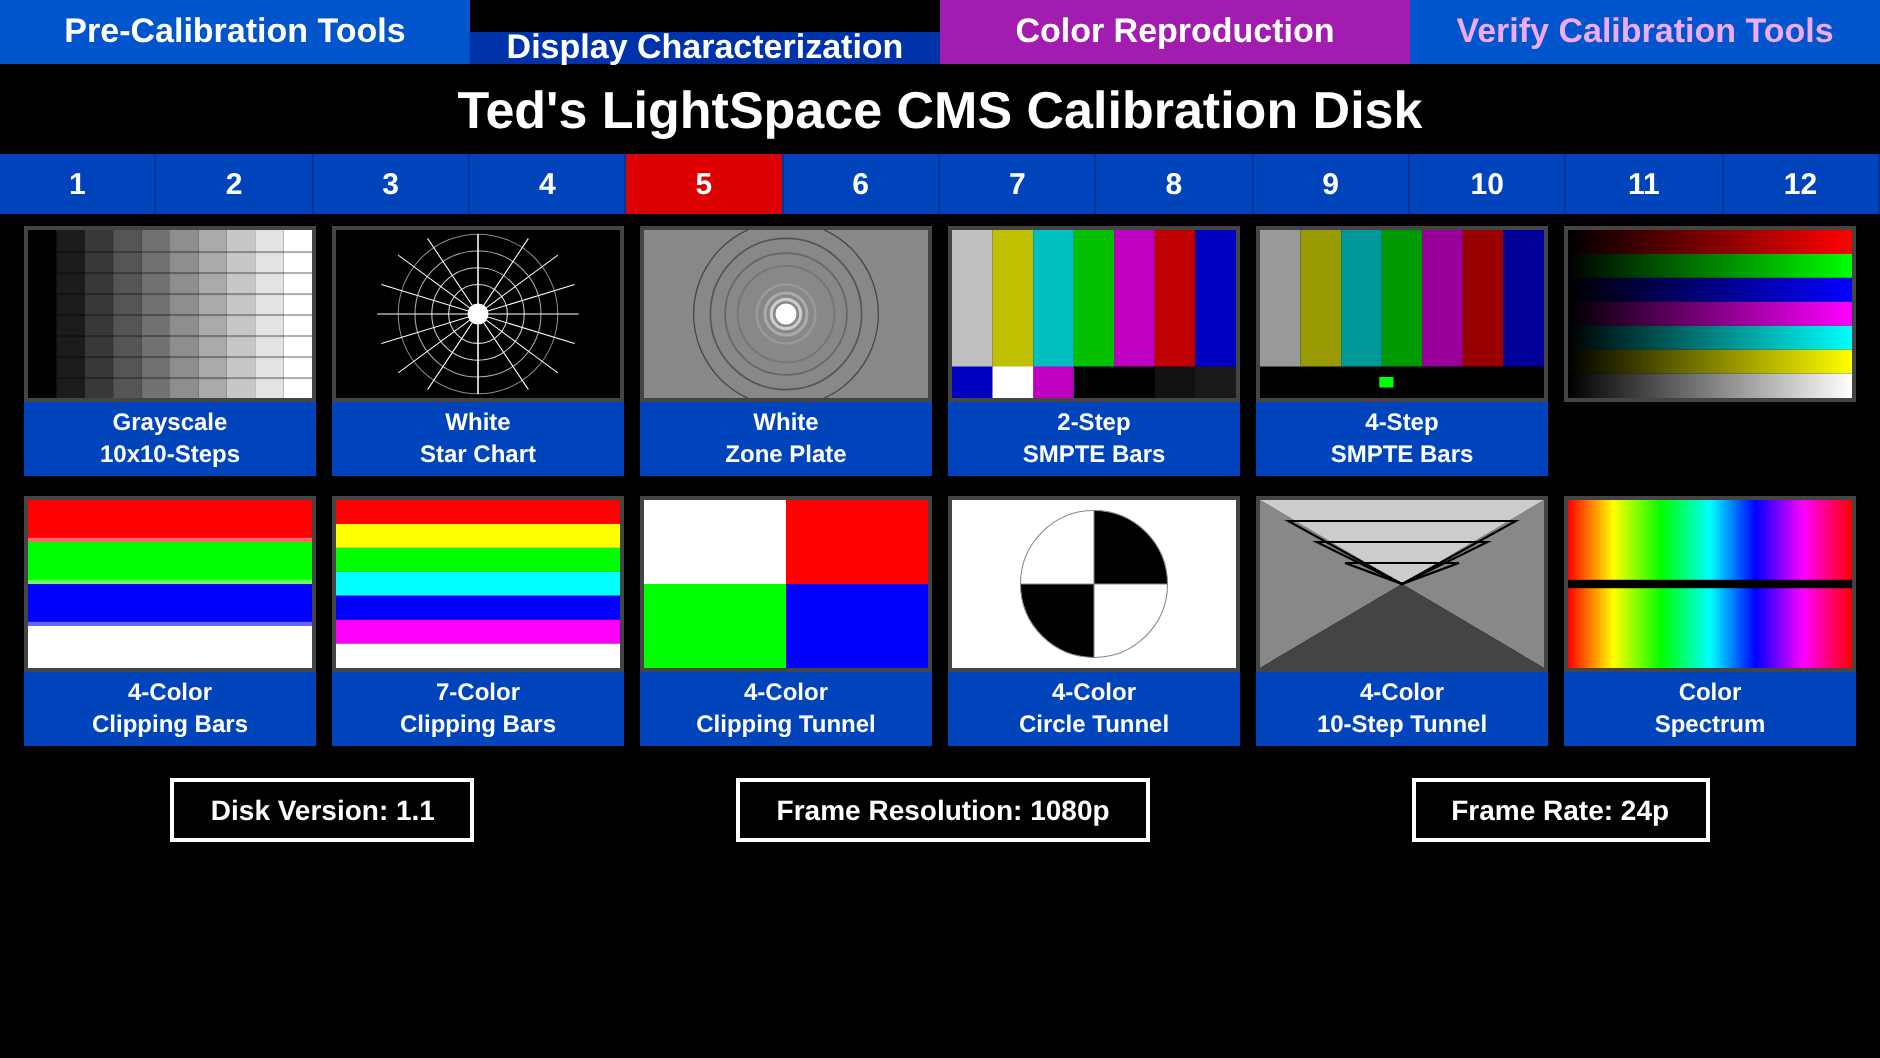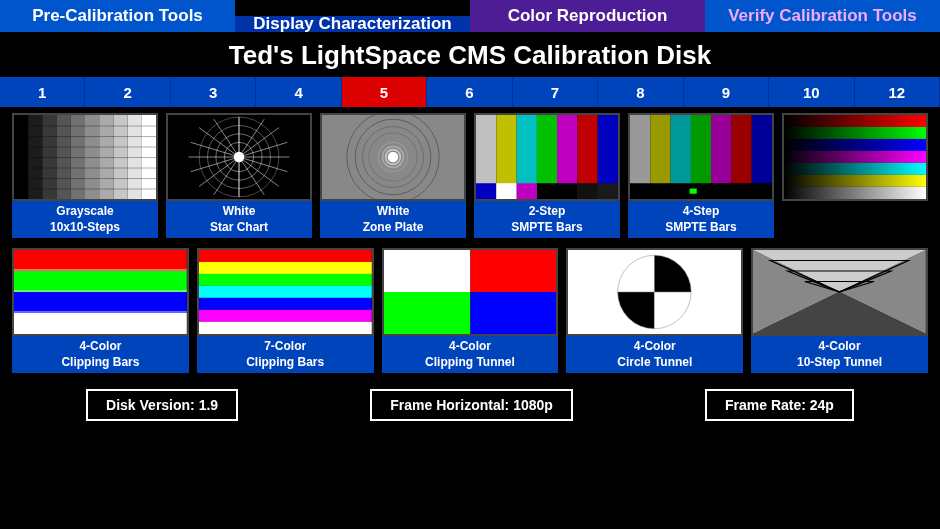--- a/index.html
+++ b/index.html
@@ -23,21 +23,21 @@
       display: flex;
       align-items: center;
       justify-content: center;
       font-size: 17px;
       font-weight: bold;
       cursor: pointer;
       text-align: center;
     }
     .nav-blue { background: #0055cc; color: #fff; }
     .nav-darkblue { background: #0033aa; color: #fff; margin-top: 16px; }
-    .nav-red { background: #4c1d95; color: #fff; }
+    .nav-red { background: #a21caf; color: #fff; }
     .nav-blue2 { background: #0055cc; color: #f0abfc; }
 
     
     .title-bar {
       text-align: center;
       font-size: 26px;
       font-weight: bold;
       color: #fff;
       padding: 8px 0 6px 0;
       background: #000;
@@ -141,20 +141,21 @@
   <div class="num-tab">1</div>
   <div class="num-tab">2</div>
   <div class="num-tab">3</div>
   <div class="num-tab">4</div>
   <div class="num-tab active">5</div>
   <div class="num-tab">6</div>
   <div class="num-tab">7</div>
   <div class="num-tab">8</div>
   <div class="num-tab">9</div>
   <div class="num-tab">10</div>
+  <div class="num-tab">11</div>
   <div class="num-tab">12</div>
 </div>
 
 <div class="grid-section">
 
   <div class="grid-item">
     <div class="thumb">
       <svg viewBox="0 0 100 80" preserveAspectRatio="none">
         <defs>
           <linearGradient id="grayH" x1="0" y1="0" x2="1" y2="0">
@@ -402,20 +403,41 @@
         <polygon points="0,80 100,80 50,40" fill="#444"></polygon>
 
         <polygon points="10,10 90,10 50,40" fill="none" stroke="#000" stroke-width="1"></polygon>
         <polygon points="20,20 80,20 50,40" fill="none" stroke="#000" stroke-width="1"></polygon>
         <polygon points="30,30 70,30 50,40" fill="none" stroke="#000" stroke-width="1"></polygon>
       </svg>
     </div>
     <div class="item-label">4-Color<br>10-Step Tunnel</div>
   </div>
 
+  <div class="grid-item">
+    <div class="thumb">
+      <svg viewBox="0 0 100 80" preserveAspectRatio="none">
+        <defs>
+          <linearGradient id="specGrad" x1="0" y1="0" x2="1" y2="0">
+            <stop offset="0%" stop-color="#f00"></stop>
+            <stop offset="16%" stop-color="#ff0"></stop>
+            <stop offset="33%" stop-color="#0f0"></stop>
+            <stop offset="50%" stop-color="#0ff"></stop>
+            <stop offset="66%" stop-color="#00f"></stop>
+            <stop offset="83%" stop-color="#f0f"></stop>
+            <stop offset="100%" stop-color="#f00"></stop>
+          </linearGradient>
+        </defs>
+        <rect x="0" y="0" width="100" height="80" fill="url(#specGrad)"></rect>
+
+        <rect x="0" y="38" width="100" height="4" fill="#000"></rect>
+      </svg>
+    </div>
+    <div class="item-label">Color<br>Spectrum</div>
+  </div>
 
 </div>
 
 <div class="bottom-bar">
-  <div class="info-box">Disk Version: 1.9</div>
-  <div class="info-box">Frame Horizontal: 1080p</div>
+  <div class="info-box">Disk Version: 1.1</div>
+  <div class="info-box">Frame Resolution: 1080p</div>
   <div class="info-box">Frame Rate: 24p</div>
 </div>
 
 </body></html>

